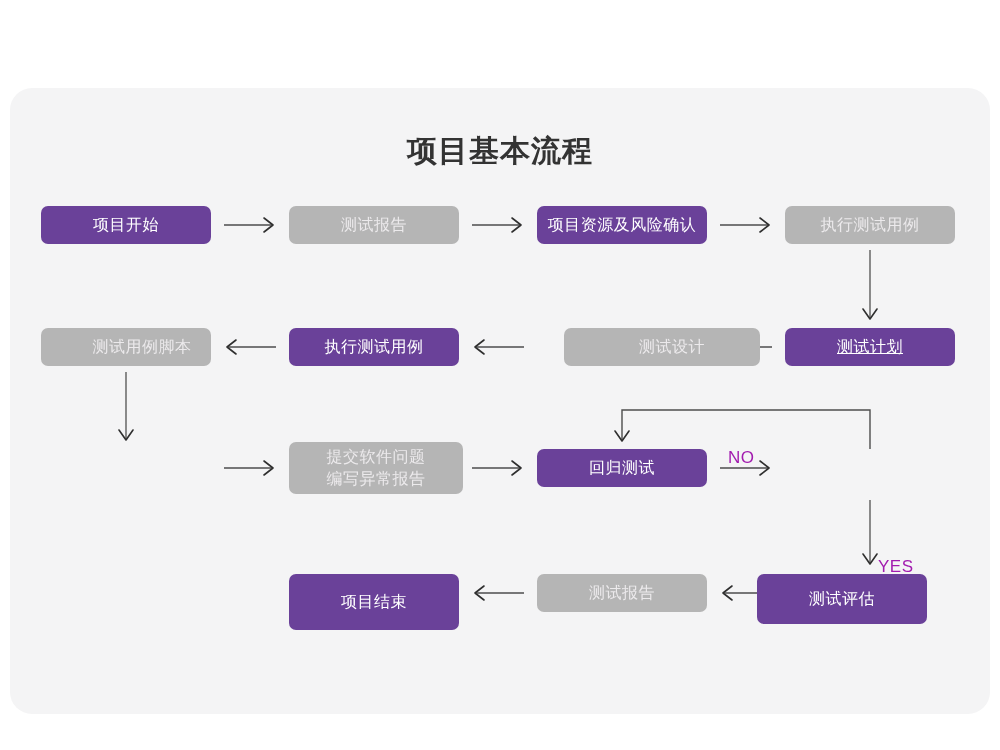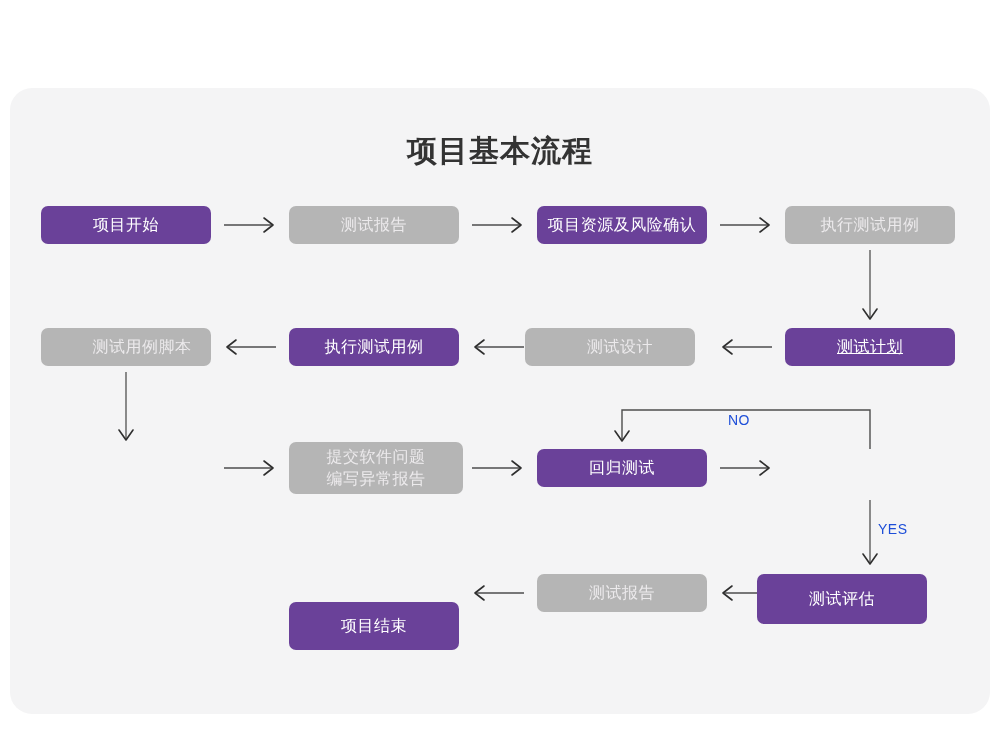--- a/index.html
+++ b/index.html
@@ -93,24 +93,25 @@
   }
   .conn-line-v {
     stroke: #6f6f6f;
     stroke-width: 1.6;
     fill: none;
   }
 
   
   .branch-label {
     position: absolute;
-    font-size: 14px;
-    color: #1d4ed8;
+    font-size: 17px;
+    color: #a21caf;
     letter-spacing: 0.5px;
     user-select: none;
+    margin-top: 36px;
   }
 </style>
 </head>
 <body>
 
 <div id="canvas">
 
   <div class="card"></div>
 
   <div class="chart-title">项目基本流程</div>
@@ -186,27 +187,27 @@
     </g>
   </svg>
 
   <div class="node purple" style="left:41px;  top:206px; width:170px; height:38px;">项目开始</div>
   <div class="node gray" style="left:289px; top:206px; width:170px; height:38px;">测试报告</div>
   <div class="node purple" style="left:537px; top:206px; width:170px; height:38px;">项目资源及风险确认</div>
   <div class="node gray" style="left:785px; top:206px; width:170px; height:38px;">执行测试用例</div>
 
   <div class="node gray" style="left:41px;  top:328px; width:170px; height:38px;padding-left:32px;">测试用例脚本</div>
   <div class="node purple" style="left:289px; top:328px; width:170px; height:38px;">执行测试用例</div>
-  <div class="node gray" style="left:525px; top:328px; width:170px; height:38px;padding-left:20px;">测试设计</div>
+  <div class="node gray" style="left:564px; top:328px; width:196px; height:38px;padding-left:20px;">测试设计</div>
   <div class="node purple" style="left:785px; top:328px; width:170px; height:38px;text-decoration:underline;">测试计划</div>
 
   <div class="node gray" style="left:289px; top:442px; width:174px; height:52px;">提交软件问题
 编写异常报告</div>
   <div class="node purple" style="left:537px; top:449px; width:170px; height:38px;">回归测试</div>
 
-  <div class="node purple" style="left:289px; top:602px; width:170px; height:48px;">项目结束</div>
+  <div class="node purple" style="left:289px; top:574px; width:170px; height:56px;">项目结束</div>
   <div class="node gray" style="left:537px; top:574px; width:170px; height:38px;">测试报告</div>
   <div class="node purple" style="left:757px; top:574px; width:170px; height:50px;text-align:right;">测试评估</div>
 
   <div class="branch-label" style="left:728px; top:412px;">NO</div>
   <div class="branch-label" style="left:878px; top:521px;">YES</div>
 
 </div>
 
 </body></html>

